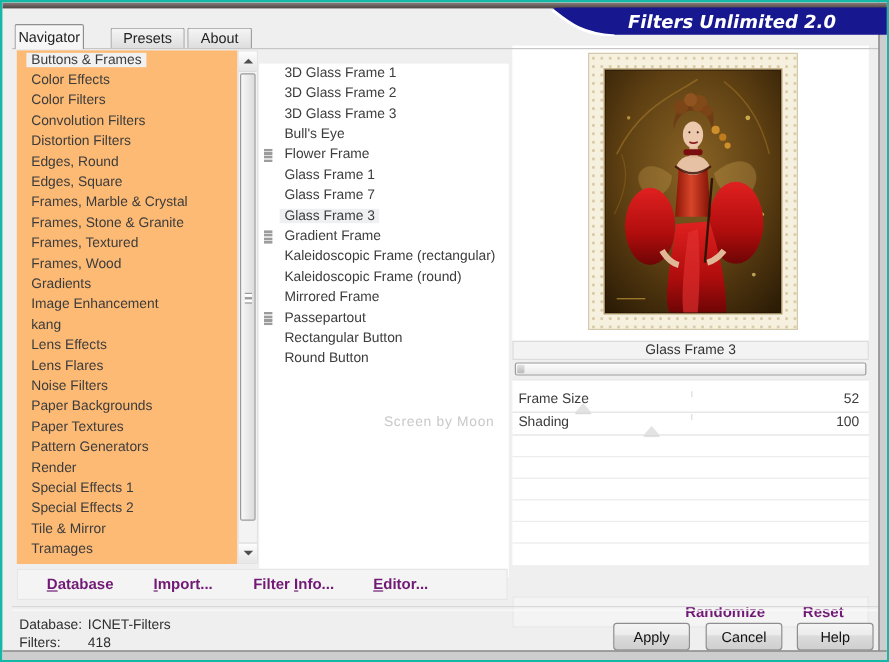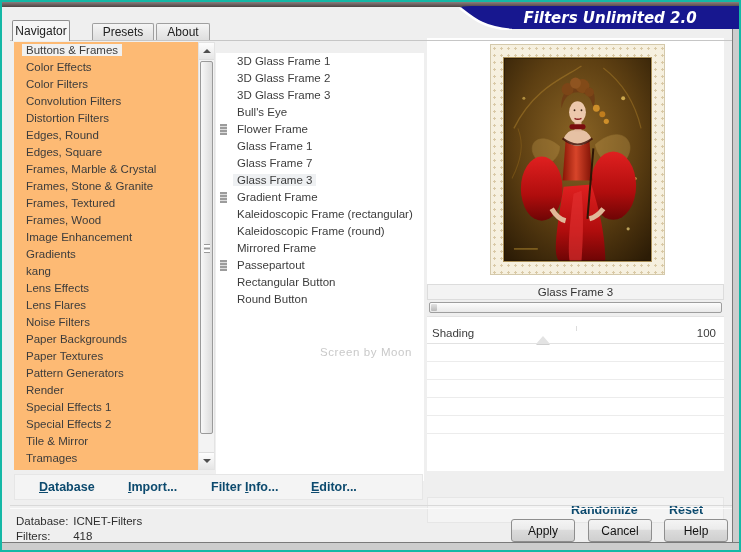--- a/index.html
+++ b/index.html
@@ -88,21 +88,21 @@
   .srow .tick{position:absolute;left:50%;top:1px;width:1px;height:5px;background:#dcdcdc;}
   .srow .tri{position:absolute;bottom:-1px;margin-left:-7px;width:0;height:0;
     border-left:7px solid transparent;border-right:7px solid transparent;
     border-bottom:8px solid #e3e3e3;filter:drop-shadow(0 1px 0 #cfcfcf);}
   
   .tbar{position:absolute;top:472px;height:26px;background:#f4f4f4;
     border:1px solid #e6e6e6;box-sizing:border-box;}
   .tbar.left{left:12px;width:409px;}
   .tbar.right{left:425px;width:297px;margin-top:23px;}
   .tb-item{position:absolute;top:50%;transform:translateY(-50%);
-    font-size:12.5px;font-weight:bold;color:#0c4a6e;white-space:nowrap;cursor:default;}
+    font-size:12.5px;font-weight:bold;color:#701a75;white-space:nowrap;cursor:default;}
   .tb-item u{text-decoration:underline;}
   .tbar.left .tb-item:nth-child(1){left:24px;}
   .tbar.left .tb-item:nth-child(2){left:113px;}
   .tbar.left .tb-item:nth-child(3){left:196px;}
   .tbar.left .tb-item:nth-child(4){left:296px;}
   .tbar.right .tb-item:nth-child(1){left:143px;}
   .tbar.right .tb-item:nth-child(2){left:241px;}
   .statusline{position:absolute;left:8px;top:503px;width:726px;height:2px;
     border-top:1px solid #d9d9d9;border-bottom:1px solid #fbfbfb;}
   
@@ -146,22 +146,22 @@
       <div class="cat-item"><span>Color Effects</span></div>
       <div class="cat-item"><span>Color Filters</span></div>
       <div class="cat-item"><span>Convolution Filters</span></div>
       <div class="cat-item"><span>Distortion Filters</span></div>
       <div class="cat-item"><span>Edges, Round</span></div>
       <div class="cat-item"><span>Edges, Square</span></div>
       <div class="cat-item"><span>Frames, Marble &amp; Crystal</span></div>
       <div class="cat-item"><span>Frames, Stone &amp; Granite</span></div>
       <div class="cat-item"><span>Frames, Textured</span></div>
       <div class="cat-item"><span>Frames, Wood</span></div>
+      <div class="cat-item"><span>Gradients</span></div>
       <div class="cat-item"><span>Image Enhancement</span></div>
-      <div class="cat-item"><span>Gradients</span></div>
       <div class="cat-item"><span>kang</span></div>
       <div class="cat-item"><span>Lens Effects</span></div>
       <div class="cat-item"><span>Lens Flares</span></div>
       <div class="cat-item"><span>Noise Filters</span></div>
       <div class="cat-item"><span>Paper Backgrounds</span></div>
       <div class="cat-item"><span>Paper Textures</span></div>
       <div class="cat-item"><span>Pattern Generators</span></div>
       <div class="cat-item"><span>Render</span></div>
       <div class="cat-item"><span>Special Effects 1</span></div>
       <div class="cat-item"><span>Special Effects 2</span></div>
@@ -263,20 +263,26 @@
   <div class="caption-bar">Glass Frame 3</div>
 
   <div class="progress">
     <div class="pfill" style="width: 2%;"></div>
   </div>
 
   <div class="slider-panel">
       <div class="" style="height: 8px;"></div>
       <div class="srow">
         <span class="tick"></span>
+        <span class="slabel">Frame Size</span>
+        <span class="svalue">52</span>
+        <span class="tri" style="left: 20%;"></span>
+      </div>
+      <div class="srow">
+        <span class="tick"></span>
         <span class="slabel">Shading</span>
         <span class="svalue">100</span>
         <span class="tri" style="left: 39%;"></span>
       </div>
       <div class="srow empty"></div>
       <div class="srow empty"></div>
       <div class="srow empty"></div>
       <div class="srow empty"></div>
       <div class="srow empty"></div>
     </div>

